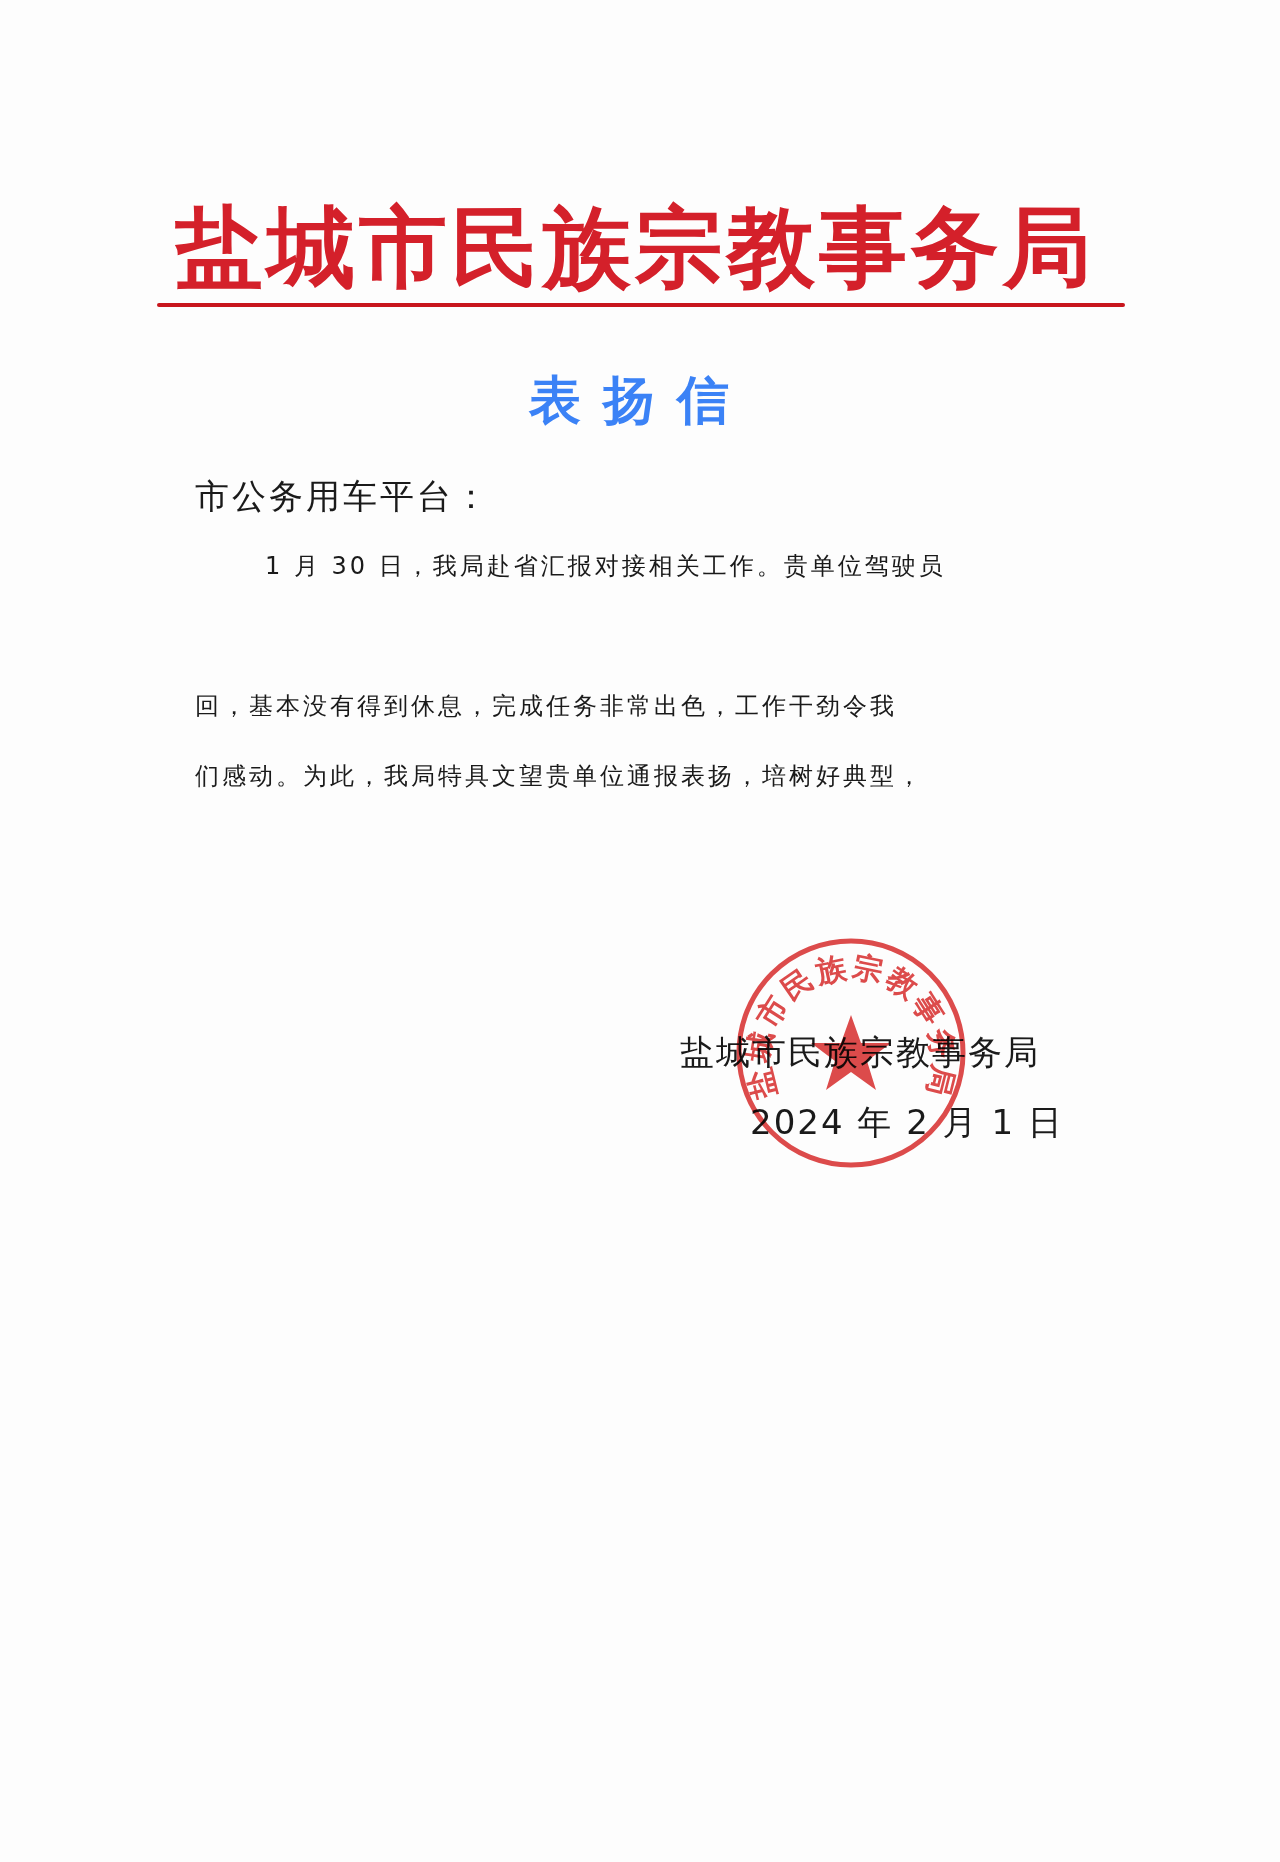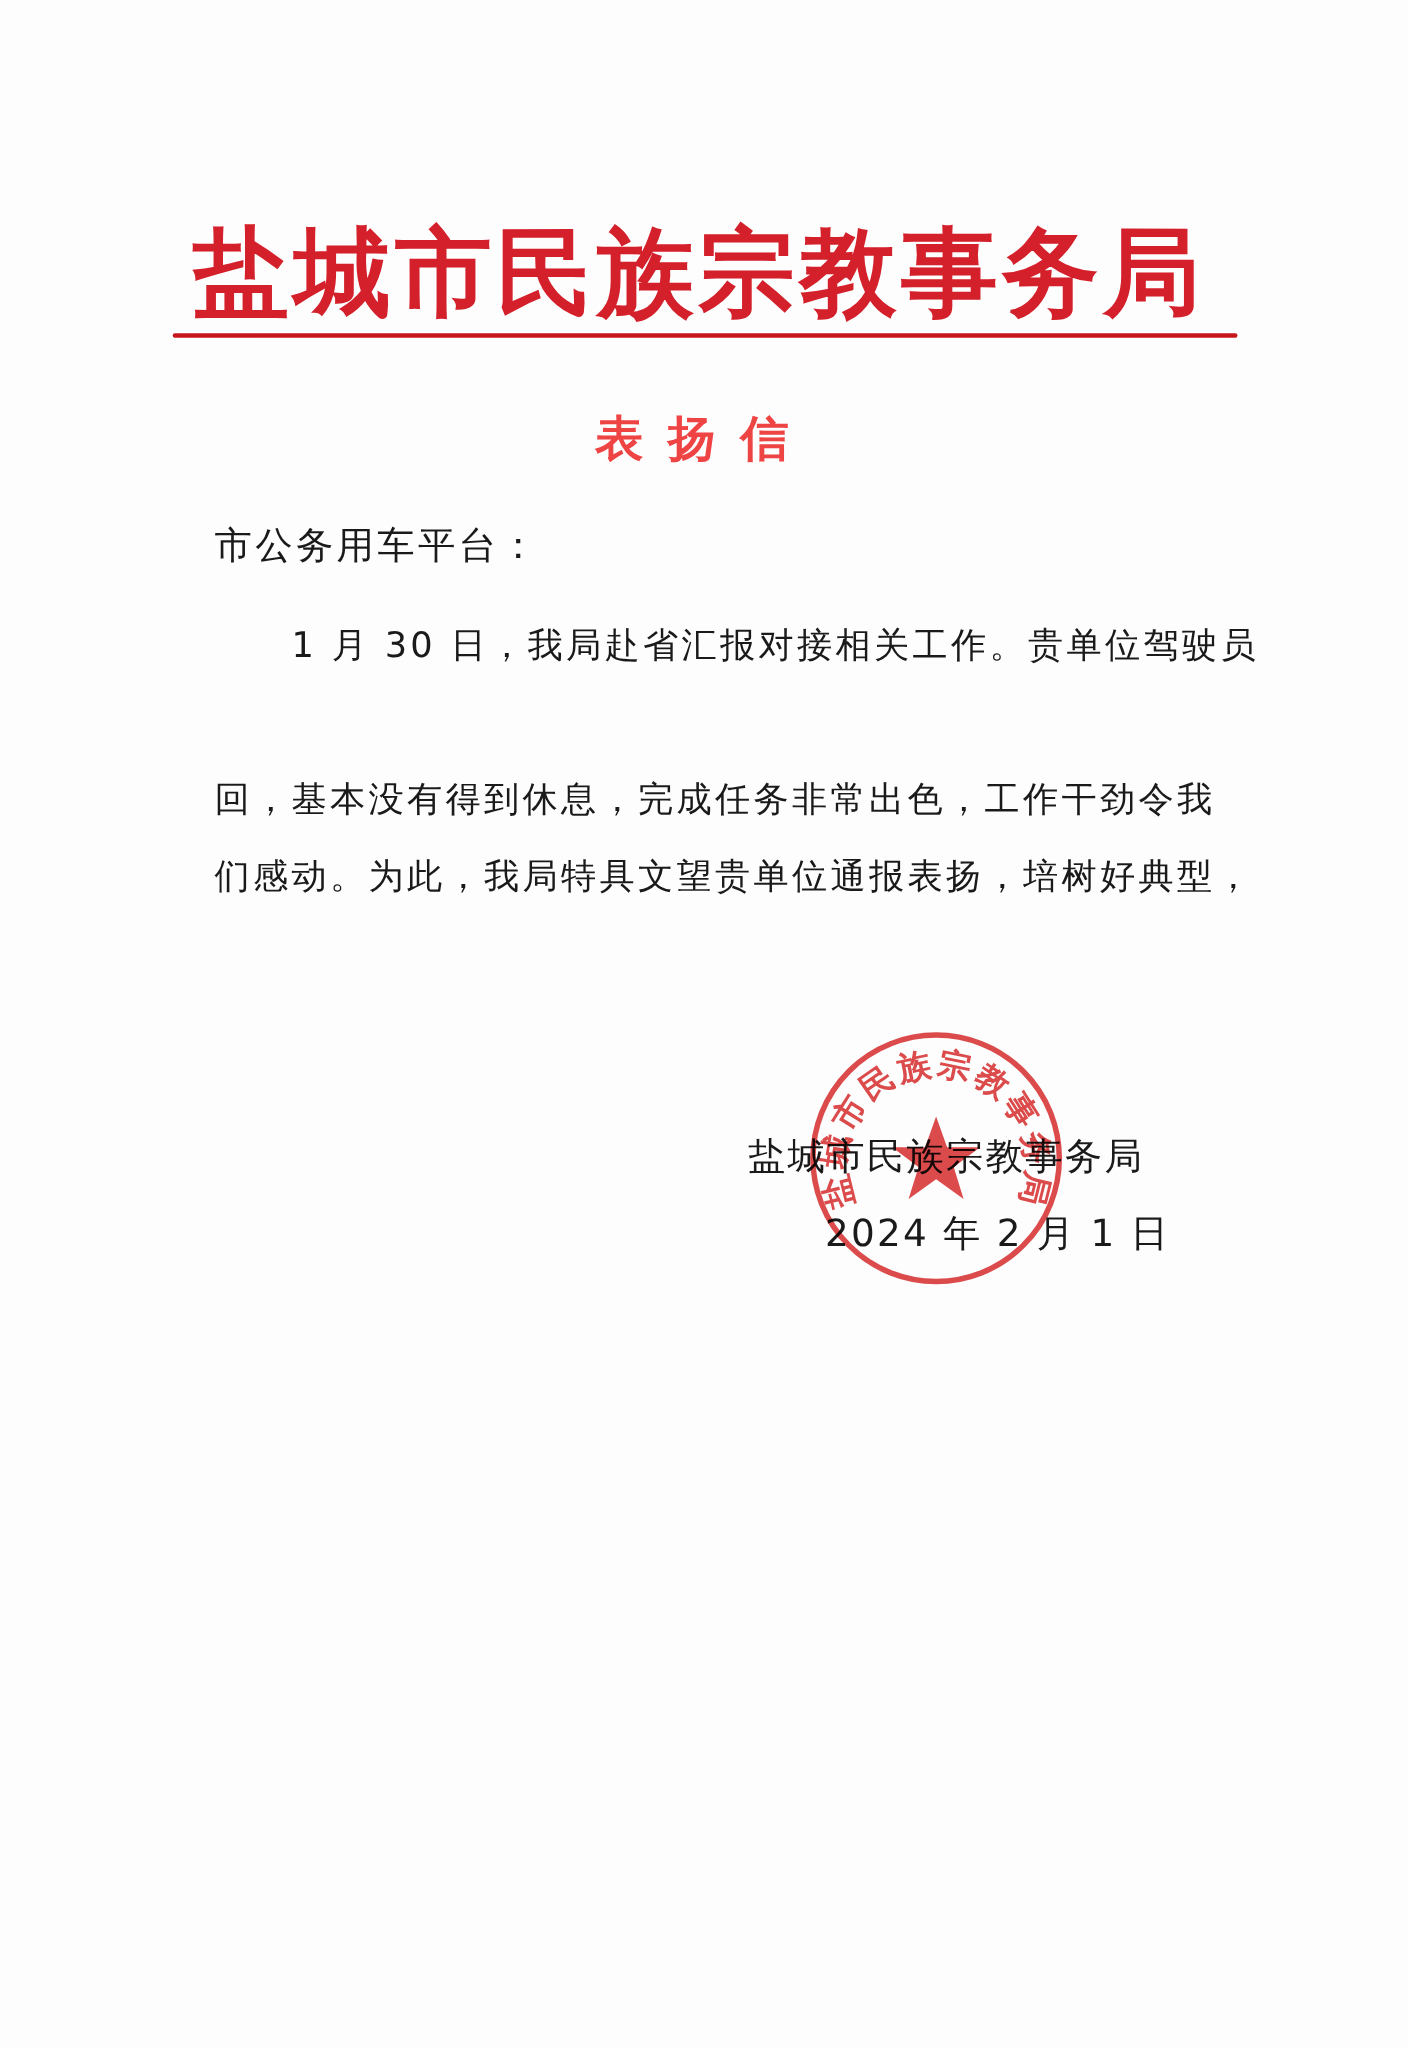--- a/index.html
+++ b/index.html
@@ -23,32 +23,31 @@
       white-space: nowrap;
     }
     .rule {
       position: absolute; left: 157px; top: 303px; width: 968px; height: 4px;
       background: #c8161d; border-radius: 2px;
     }
     .title {
       position: absolute; left: 0; top: 370px; width: 1280px;
       text-align: center;
       font-family: "DejaVu Serif", "Liberation Serif", serif;
-      font-weight: bold; font-size: 44px; line-height: 60px;
-      letter-spacing: 22px; color: #ef4444;
+      font-weight: bold; font-size: 52px; line-height: 60px;
+      letter-spacing: 22px; color: #3b82f6;
     }
     .salutation {
       position: absolute; left: 195px; top: 474px;
       font-size: 34px; line-height: 44px; letter-spacing: 3px;
     }
     .body-line {
       position: absolute; left: 195px; width: 900px;
-      font-size: 32px; line-height: 44px; letter-spacing: 3px;
+      font-size: 24px; line-height: 44px; letter-spacing: 3px;
       white-space: nowrap;
-      margin-top: 20px;
     }
     .indent { left: 265px; }
     .signature {
       position: absolute; left: 680px; top: 1030px;
       font-size: 34px; line-height: 44px; letter-spacing: 2px;
       white-space: nowrap; z-index: 2;
     }
     .date {
       position: absolute; left: 750px; top: 1100px;
       font-size: 34px; line-height: 44px; letter-spacing: 2px;

